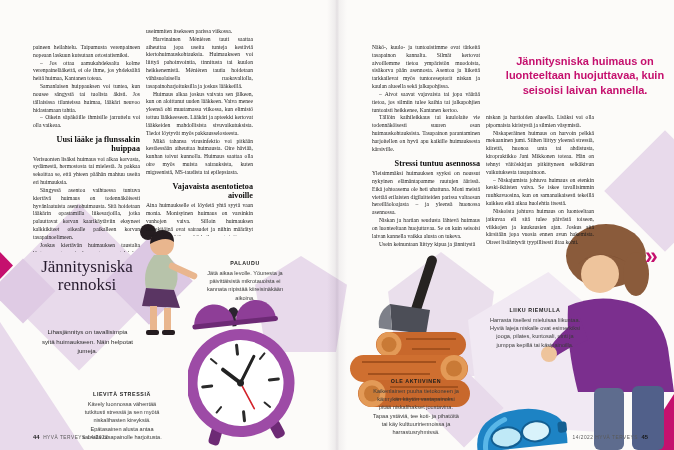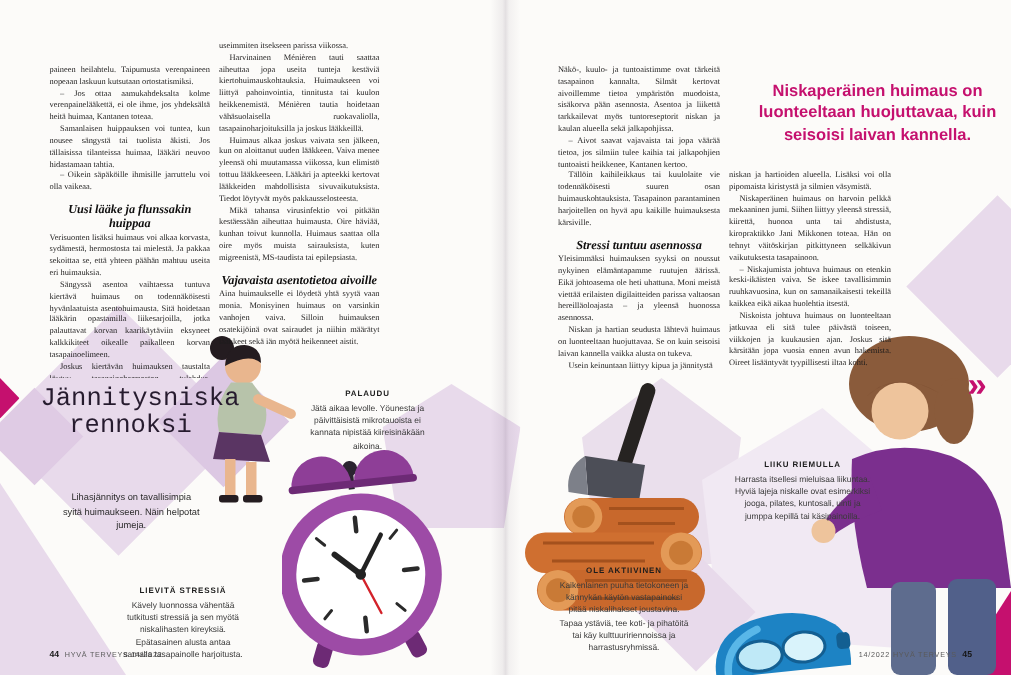--- a/index.html
+++ b/index.html
@@ -7,28 +7,28 @@
           font-family:"Liberation Serif",serif;}
   .gutter{position:absolute;left:327px;top:0;width:20px;height:450px;z-index:1;
           background:linear-gradient(90deg,rgba(60,40,70,0) 0%,rgba(60,40,70,.07) 40%,rgba(60,40,70,.13) 50%,rgba(60,40,70,.05) 62%,rgba(60,40,70,0) 100%);}
   
   .deco{position:absolute;z-index:0;}
   .dia{transform:rotate(45deg);}
   
   .col{position:absolute;z-index:3;font-size:5.6px;line-height:1.4;color:#1d1c1c;text-align:justify;overflow:hidden;}
   .col p{margin:0;}
   .col p.ind{text-indent:7px;}
-  .col h3{font-size:8.2px;margin:5px 0 2.5px 0;color:#0e0d0d;font-weight:700;text-align:center;line-height:1.1;font-style:italic;}
+  .col h3{font-size:8.2px;margin:5px 0 2.5px 0;color:#0e0d0d;font-weight:700;text-align:right;line-height:1.1;}
   #col1{left:33px;top:44px;width:107px;height:208px;}
   #col2{left:146px;top:28px;width:107px;height:208px;}
   #col3{left:372px;top:44px;width:108px;height:244px;}
   #col4{left:486px;top:114px;width:108px;height:138px;}
   
   .feature-title{position:absolute;left:27px;top:258px;width:120px;z-index:3;text-align:center;
-    font-family:Liberation Mono, monospace;font-size:17px;line-height:1.08;color:#261b2e;font-weight:500;}
+    font-family:Liberation Serif, serif;font-size:17px;line-height:1.08;color:#261b2e;font-weight:500;}
   .feature-intro{position:absolute;left:41px;top:327px;width:93px;z-index:3;text-align:center;
     font-family:"Liberation Sans",sans-serif;font-size:6.2px;line-height:1.55;color:#2b2b2b;}
   
   .tip{position:absolute;z-index:4;font-family:"Liberation Sans",sans-serif;text-align:center;color:#3a3a3a;}
   .tip-title{font-weight:700;font-size:5.3px;letter-spacing:.6px;color:#1d1d1d;margin-bottom:2.5px;}
   .tip-body{font-size:5.6px;line-height:1.5;}
   #tip-stress{left:82px;top:391px;width:80px;}
   #tip-recover{left:202px;top:260px;width:86px;}
   #tip-active{left:371px;top:378px;width:90px;}
   #tip-move{left:488px;top:307px;width:94px;}
@@ -186,21 +186,21 @@
   </div>
   <div class="tip" id="tip-active">
     <div class="tip-title">OLE AKTIIVINEN</div>
     <div class="tip-body">Kaikenlainen puuha tietokoneen ja kännykän käytön vastapainoksi pitää niskalihakset joustavina. Tapaa ystäviä, tee koti- ja pihatöitä tai käy kulttuuririennoissa ja harrastusryhmissä.</div>
   </div>
   <div class="tip" id="tip-move">
     <div class="tip-title">LIIKU RIEMULLA</div>
     <div class="tip-body">Harrasta itsellesi mieluisaa liikuntaa. Hyviä lajeja niskalle ovat esimerkiksi jooga, pilates, kuntosali, uinti ja jumppa kepillä tai käsipainoilla.</div>
   </div>
 
-  <div class="pull-quote">Niskaperäinen huimaus on luonteeltaan huojuttavaa, kuin seisoisi laivan kannella.</div>
+  <div class="pull-quote">Jännitysniska huimaus on luonteeltaan huojuttavaa, kuin seisoisi laivan kannella.</div>
   <div class="continue">»</div>
 
   <div class="col" id="col3">
     <p>Näkö-, kuulo- ja tuntoaistimme ovat tärkeitä tasapainon kannalta. Silmät kertovat aivoillemme tietoa ympäristön muodoista, sisäkorva pään asennosta. Asentoa ja liikettä tarkkailevat myös tuntoreseptorit niskan ja kaulan alueella sekä jalkapohjissa.</p>
     <p class="ind">– Aivot saavat vajavaista tai jopa väärää tietoa, jos silmiin tulee kaihia tai jalkapohjien tuntoaisti heikkenee, Kantanen kertoo.</p>
     <p class="ind">Tällöin kaihileikkaus tai kuulolaite vie todennäköisesti suuren osan huimauskohtauksista. Tasapainon parantaminen harjoitellen on hyvä apu kaikille huimauksesta kärsiville.</p>
     <h3>Stressi tuntuu asennossa</h3>
     <p>Yleisimmäksi huimauksen syyksi on noussut nykyinen elämäntapamme ruutujen äärissä. Eikä johtoasema ole heti uhattuna. Moni meistä viettää erilaisten digilaitteiden parissa valtaosan hereilläoloajasta – ja yleensä huonossa asennossa.</p>
     <p class="ind">Niskan ja hartian seudusta lähtevä huimaus on luonteeltaan huojuttavaa. Se on kuin seisoisi laivan kannella vaikka alusta on tukeva.</p>
     <p class="ind">Usein keinuntaan liittyy kipua ja jännitystä</p>

